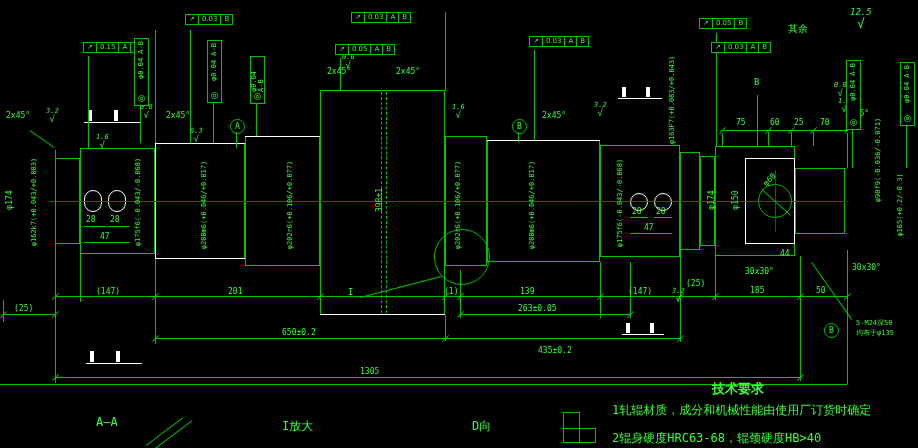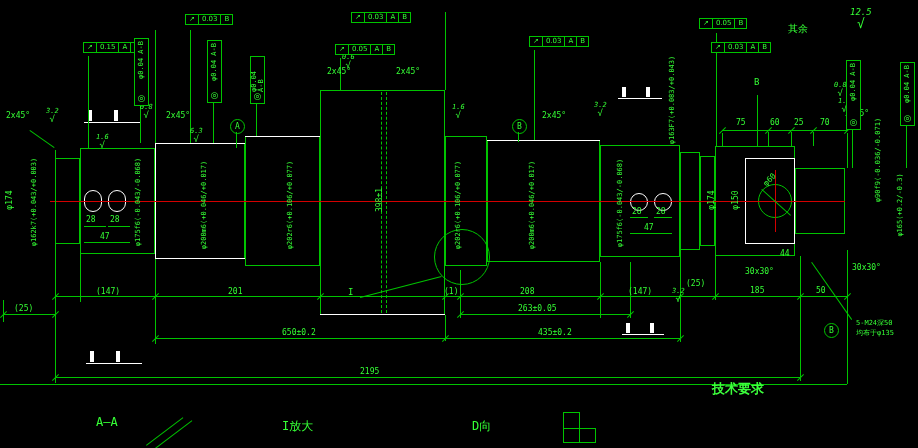--- a/index.html
+++ b/index.html
@@ -160,25 +160,25 @@
   <i class="l tk" style="left:718px;top:130px"></i>
   <i class="l tk" style="left:764px;top:130px"></i>
   <i class="l tk" style="left:787px;top:130px"></i>
   <i class="l tk" style="left:809px;top:130px"></i>
   <i class="l tk" style="left:843px;top:130px"></i>
 
   <span class="t" style="left:14px;top:305px">(25)</span>
   <span class="t" style="left:96px;top:288px">(147)</span>
   <span class="t" style="left:228px;top:288px">201</span>
   <span class="t" style="left:444px;top:288px">(1)</span>
-  <span class="t" style="left:520px;top:288px">208</span>
+  <span class="t" style="left:520px;top:288px">139</span>
   <span class="t" style="left:518px;top:305px">263±0.05</span>
   <span class="t" style="left:282px;top:329px">650±0.2</span>
-  <span class="t" style="left:538px;top:329px">435±0.2</span>
-  <span class="t" style="left:360px;top:368px">2195</span>
+  <span class="t" style="left:538px;top:347px">435±0.2</span>
+  <span class="t" style="left:360px;top:368px">1305</span>
   <span class="t" style="left:628px;top:288px">(147)</span>
   <span class="t" style="left:686px;top:280px">(25)</span>
   <span class="t" style="left:750px;top:287px">185</span>
   <span class="t" style="left:816px;top:287px">50</span>
   <span class="t" style="left:780px;top:250px">44</span>
   <span class="t" style="left:745px;top:268px">30x30°</span>
   <span class="t" style="left:852px;top:264px">30x30°</span>
   <span class="t" style="left:86px;top:216px">28</span>
   <span class="t" style="left:110px;top:216px">28</span>
   <span class="t" style="left:100px;top:233px">47</span>
@@ -301,14 +301,16 @@
 
   <div class="bx" style="left:563px;top:412px;width:17px;height:17px"></div>
   <div class="bx" style="left:563px;top:428px;width:17px;height:15px"></div>
   <div class="bx" style="left:579px;top:428px;width:17px;height:15px"></div>
 
   <span class="t s12" style="left:96px;top:416px">A—A</span>
   <span class="t s12" style="left:282px;top:420px">I放大</span>
   <span class="t s12" style="left:472px;top:420px">D向</span>
 
   <span class="t s13" style="left:712px;top:382px;color:#3cff3c">技术要求</span>
+  <span class="t s12" style="left:612px;top:404px">1轧辊材质，成分和机械性能由使用厂订货时确定</span>
+  <span class="t s12" style="left:612px;top:432px">2辊身硬度HRC63-68，辊颈硬度HB&gt;40</span>
 
 </div>
 
 </body></html>

